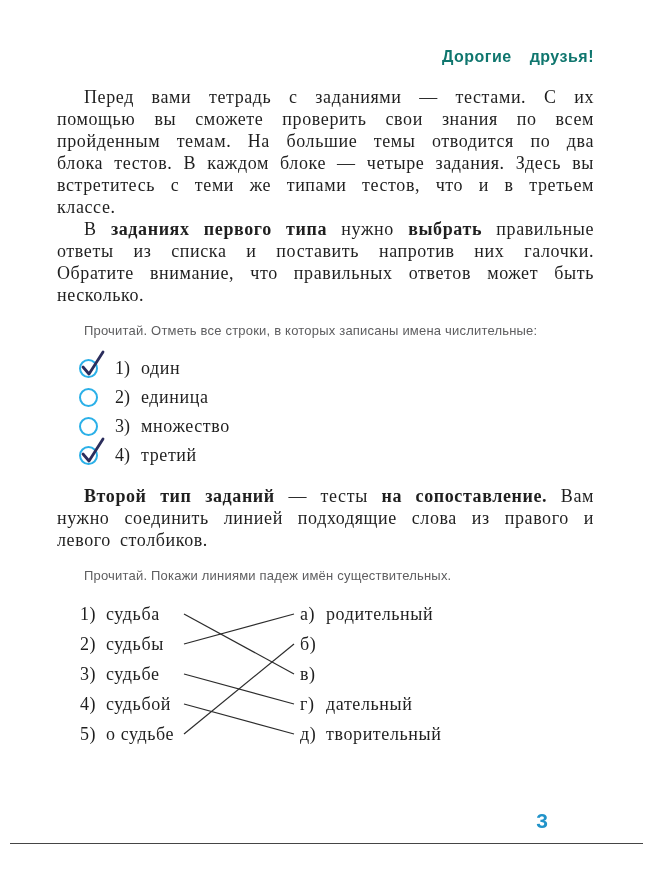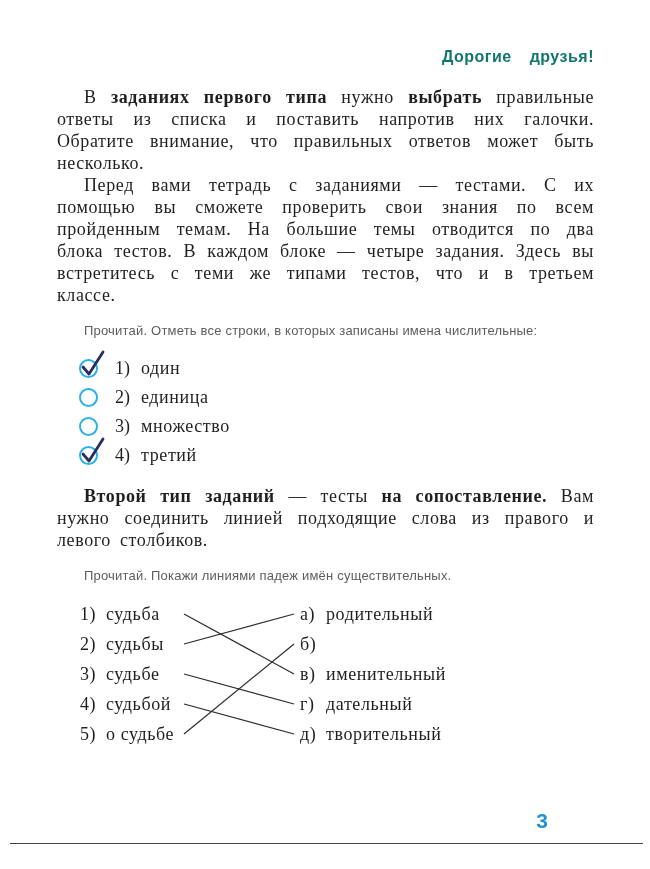--- a/index.html
+++ b/index.html
@@ -61,23 +61,23 @@
     border-top:1.6px solid #454545;
   }
 </style>
 </head>
 <body>
 
 <div class="page">
 
   <h1 class="title">Дорогие  друзья!</h1>
 
+  <p class="body-text">Перед вами тетрадь с заданиями — тестами. С их помощью вы сможете проверить свои знания по всем пройденным темам. На большие темы отводится по два блока тестов. В каждом блоке — четыре задания. Здесь вы встретитесь с теми же типами тестов, что и в третьем классе.</p>
+
   <p class="body-text"><span>В </span><b>заданиях первого типа</b><span> нужно </span><b>выбрать</b><span> правильные ответы из списка и поставить напротив них галочки. Обратите внимание, что правильных ответов может быть несколько.</span></p>
-
-  <p class="body-text">Перед вами тетрадь с заданиями — тестами. С их помощью вы сможете проверить свои знания по всем пройденным темам. На большие темы отводится по два блока тестов. В каждом блоке — четыре задания. Здесь вы встретитесь с теми же типами тестов, что и в третьем классе.</p>
 
   <p class="instruction">Прочитай. Отметь все строки, в которых записаны имена числительные:</p>
 
   <div class="checklist">
     <div class="check-row checked">
       <span class="checkbox">
         <svg class="checkmark" viewBox="0 0 30 32">
             <polyline points="5,18 11,25 25,3"></polyline>
           </svg>
       </span>
@@ -146,21 +146,20 @@
     <div class="match-col right">
       <div class="match-row">
           <span class="num">а)</span>
           <span>родительный</span>
         </div>
       <div class="match-row">
           <span class="num">б)</span>
         </div>
       <div class="match-row">
           <span class="num">в)</span>
-          <span>именительный</span>
         </div>
       <div class="match-row">
           <span class="num">г)</span>
           <span>дательный</span>
         </div>
       <div class="match-row">
           <span class="num">д)</span>
           <span>творительный</span>
         </div>
     </div>

